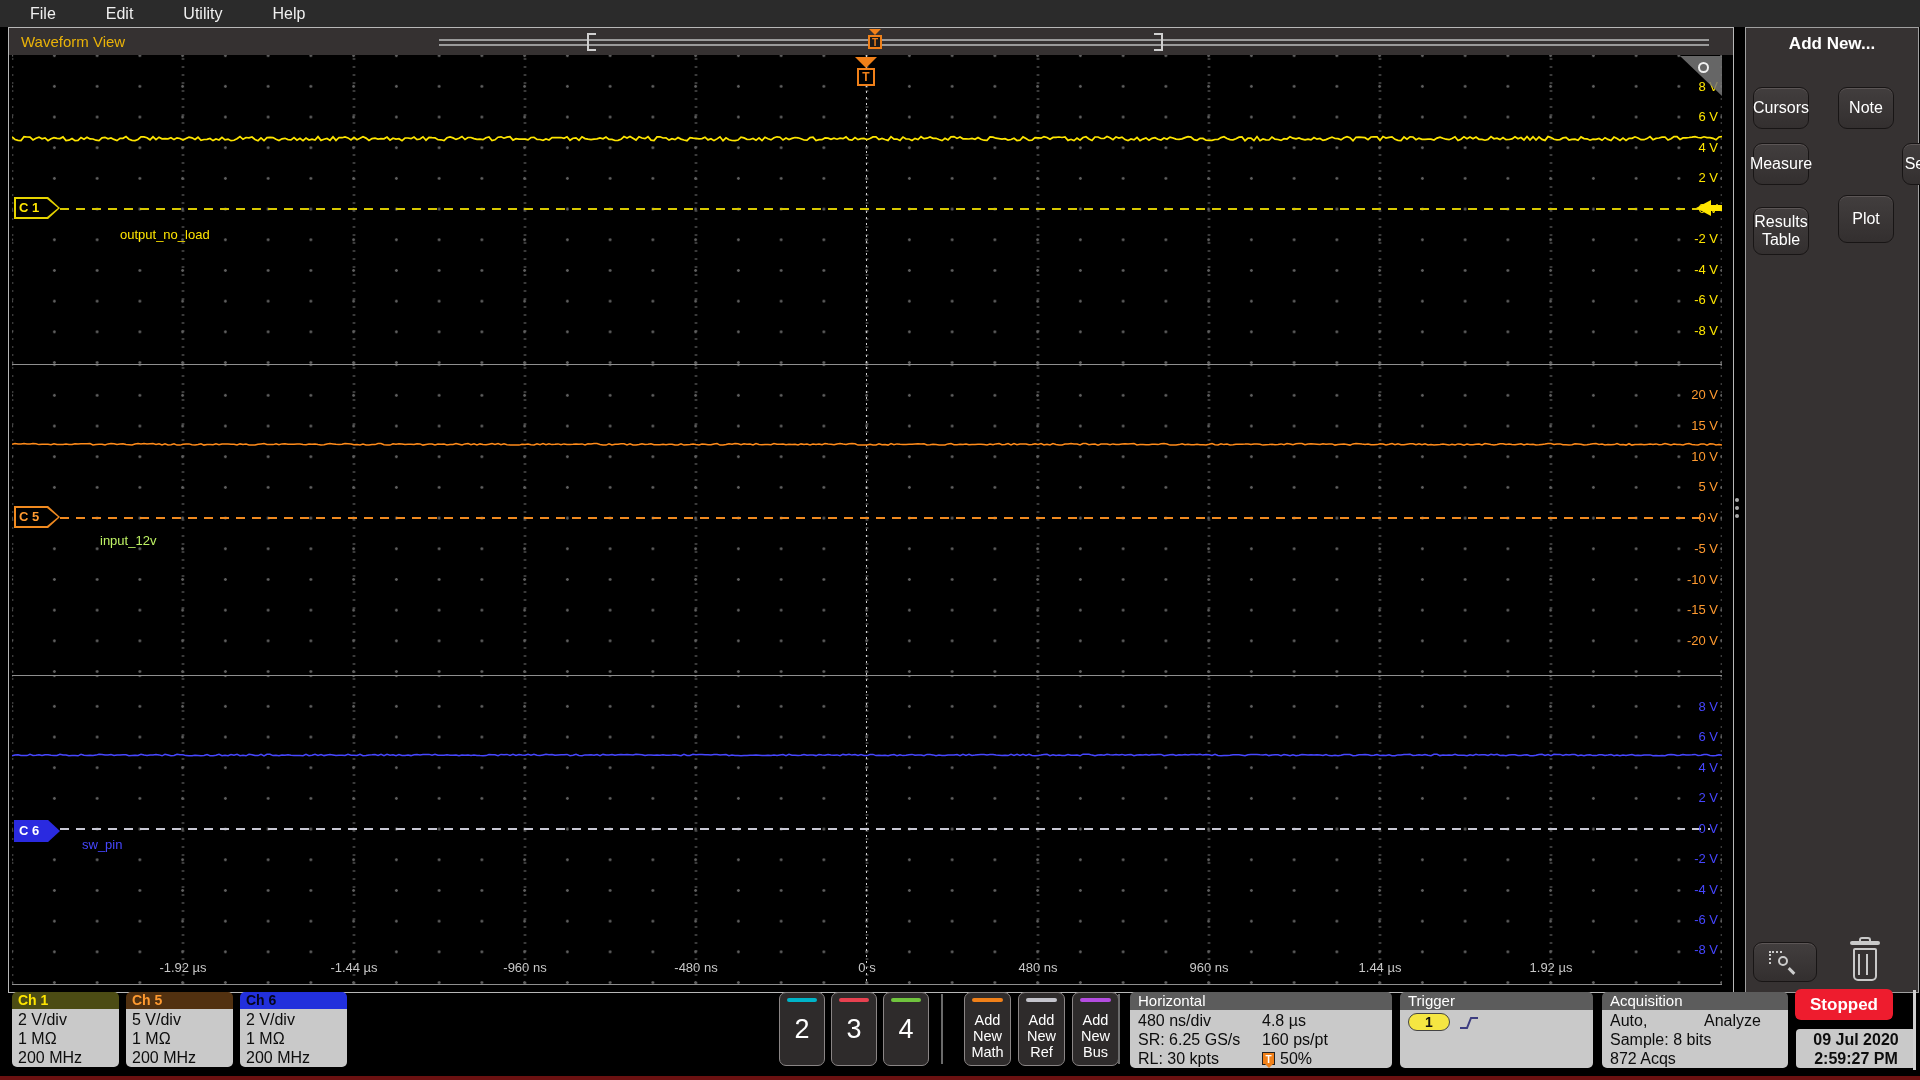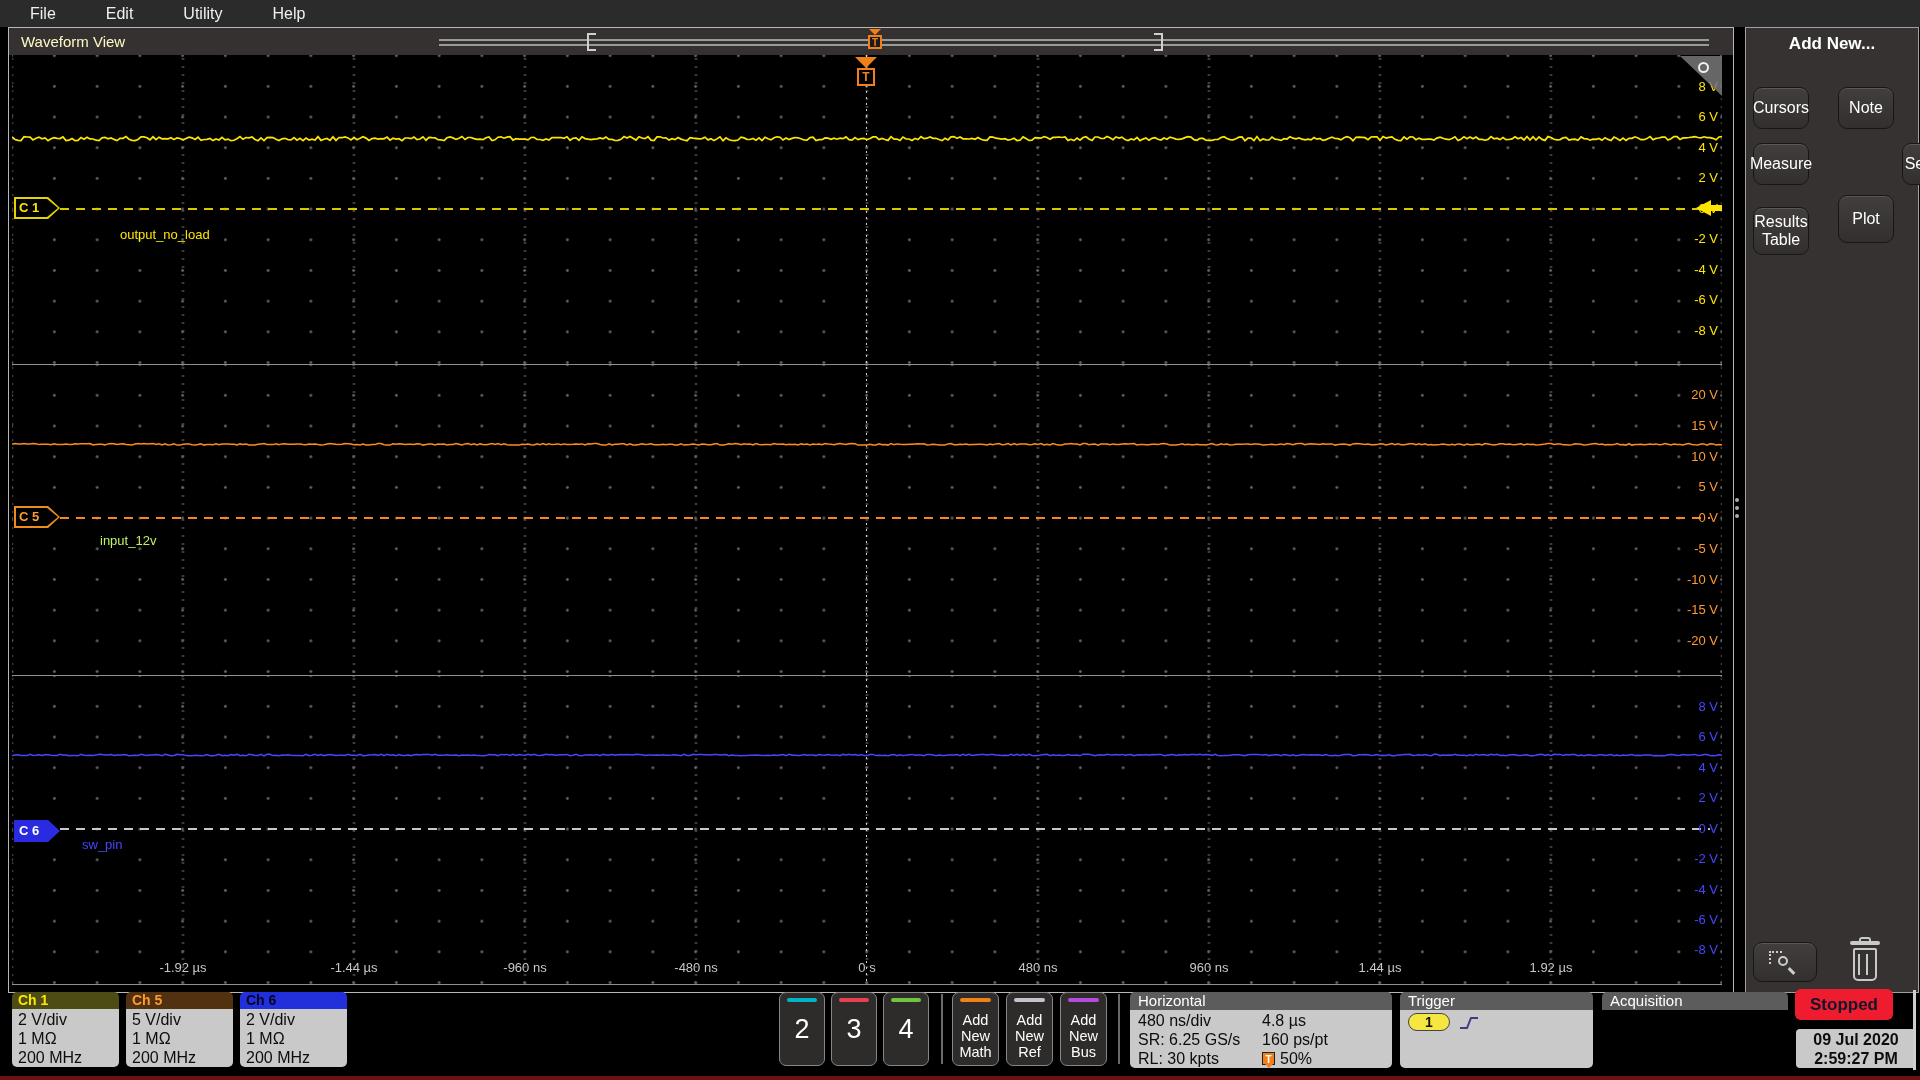--- a/index.html
+++ b/index.html
@@ -9,21 +9,21 @@
 
   
   .menubar { position:absolute; left:0; top:0; width:1920px; height:27px;
     background:#2b2b2b; display:flex; align-items:center; padding-left:30px; gap:50px; }
   .menubar span { color:#f0f0f0; font-size:16px; cursor:default; }
 
   
   .wave-frame { position:absolute; left:8px; top:27px; width:1726px; height:966px;
     border:1px solid #b8b8b8; background:#000; }
   .wave-header { position:absolute; left:9px; top:28px; width:1724px; height:27px; background:#353131; }
-  .wv-title { position:absolute; left:12px; top:5px; font-size:15px; color:#fef9c3; }
+  .wv-title { position:absolute; left:12px; top:5px; font-size:15px; color:#eab308; }
   .ov-line { position:absolute; left:430px; top:11px; width:1270px; height:7px;
     border-top:2px solid #9a9a9a; border-bottom:2px solid #9a9a9a; }
   .ov-bracket { position:absolute; top:5px; width:9px; height:18px; }
   .ov-bracket.l { left:578px; border-left:2px solid #cfcfcf; border-top:2px solid #cfcfcf; border-bottom:2px solid #cfcfcf; }
   .ov-bracket.r { left:1145px; border-right:2px solid #cfcfcf; border-top:2px solid #cfcfcf; border-bottom:2px solid #cfcfcf; }
   .ov-trig { position:absolute; left:853px; top:1px; width:26px; height:26px; }
   .tri-sm { position:absolute; left:7px; top:0; width:0; height:0;
     border-left:6px solid transparent; border-right:6px solid transparent; border-top:6px solid #f08019; }
   .tbox-sm { position:absolute; left:6px; top:6px; width:14px; height:14px; border:2px solid #f08019;
     background:#1b1b1b; color:#f08019; font-size:10px; font-weight:bold; text-align:center; line-height:11px; }
@@ -119,38 +119,38 @@
   #badge-ch5 { left:126px; } #badge-ch5 .hd { background:#523110; color:#ff9a30; }
   #badge-ch6 { left:240px; } #badge-ch6 .hd { background:#2230dc; color:#05051a; }
 
   .numbtn { position:absolute; top:992px; width:46px; height:74px; border-radius:7px;
     background:#2e2b2b; border:1px solid #8a8585; color:#fff; font-size:27px;
     display:flex; align-items:center; justify-content:center; cursor:pointer; }
   .numbtn .bar, .addbtn .bar { position:absolute; left:7px; right:7px; top:5px; height:4px; border-radius:2px; }
   .addbtn { position:absolute; top:992px; width:47px; height:74px; border-radius:7px;
     background:#2e2b2b; border:1px solid #8a8585; color:#fff; font-size:14.5px; line-height:16px;
     display:flex; align-items:flex-end; justify-content:center; text-align:center;
-    padding-bottom:5px; cursor:pointer; }
+    padding-bottom:5px; cursor:pointer;margin-left:12px; }
   .vdiv { position:absolute; top:994px; width:2px; height:70px; background:#6a6a6a; }
 
   .info-panel { position:absolute; top:992px; height:76px; border-radius:5px; overflow:hidden; cursor:pointer; }
   .info-panel .hd { height:18px; background:#5c5c5c; color:#fff; font-size:15px; padding:0 8px; line-height:18px; }
   .info-panel .bd { position:relative; height:58px; background:#c9c9c9; color:#0d0d0d; font-size:16px; }
   .info-panel .bd span { position:absolute; white-space:nowrap; }
 
   .trig-pill { position:absolute; left:8px; top:3px; width:42px; height:18px; background:#f5e642;
     border:1px solid #444; border-radius:9px; color:#111; font-size:14px; font-weight:bold;
     text-align:center; line-height:16px; }
   .tflag { position:absolute; width:13px; height:13px; background:#f08019; color:#fff;
     font-size:10px; font-weight:bold; text-align:center; line-height:13px; border:1px solid #222; }
   .tflag::after { content:""; position:absolute; left:2px; top:11px;
     border-left:4px solid transparent; border-right:4px solid transparent; border-top:4px solid #f08019; }
 
   .stopped { position:absolute; left:1795px; top:989px; width:98px; height:31px; background:#ee1c2e;
-    border-radius:6px; color:#0f172a; font-size:17px; font-weight:bold; text-align:center; line-height:31px; cursor:pointer; }
+    border-radius:6px; color:#ffffff; font-size:17px; font-weight:bold; text-align:center; line-height:31px; cursor:pointer; }
   .datetime { position:absolute; left:1796px; top:1029px; width:120px; height:39px; background:#c9c9c9;
     border-radius:4px; color:#0d0d0d; font-size:16px; font-weight:bold; text-align:center; line-height:19px; padding-top:1px; }
   .edge-line { position:absolute; left:1913px; top:990px; width:3px; height:80px; background:#cfcfcf; }
   .bottom-strip { position:absolute; left:0; top:1076px; width:1920px; height:4px; background:#6b1111; }
 </style>
 </head>
 <body>
 
 <div id="screen">
 
@@ -372,20 +372,26 @@
     <div class="bd">
       <div class="trig-pill">1</div>
       <svg style="position:absolute;left:58px;top:4px;" width="22" height="18">
         <polyline points="2,14 9,14 13,4 20,4" stroke="#3d3d80" fill="none" stroke-width="2"></polyline>
       </svg>
     </div>
   </div>
 
   <div class="info-panel" style="left:1602px;width:186px;">
     <div class="hd">Acquisition</div>
+    <div class="bd">
+      <span style="left:8px;top:2px;">Auto,</span>
+      <span style="left:102px;top:2px;">Analyze</span>
+      <span style="left:8px;top:21px;">Sample: 8 bits</span>
+      <span style="left:8px;top:40px;">872 Acqs</span>
+    </div>
   </div>
 
   <div class="stopped">Stopped</div>
   <div class="datetime">
     <div>09 Jul 2020</div>
     <div>2:59:27 PM</div>
   </div>
   <div class="edge-line"></div>
   <div class="bottom-strip"></div>
 

